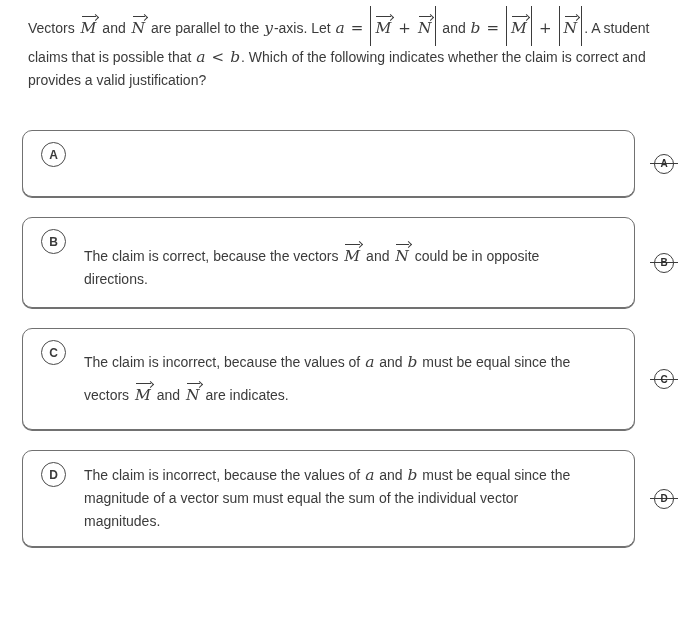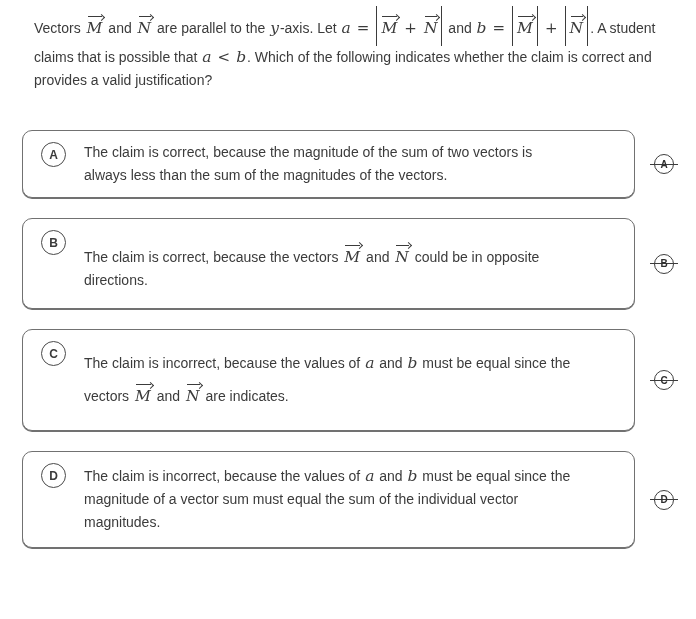--- a/index.html
+++ b/index.html
@@ -15,21 +15,21 @@
     font-family:"Liberation Sans",sans-serif;
     color:var(--ink);
     padding:6px 18px 0 22px;
     overflow:hidden;
   }
   
   .question{
     width:640px;
     font-size:14px;
     line-height:23px;
-    margin:0 0 38px 12px;
+    margin:0 0 38px 6px;
   }
   
   .seg-mi{
     font-family:"DejaVu Serif",serif;
     font-style:italic;
     font-size:15.5px;
     margin:0 1px;
   }
   .seg-mo{
     font-family:"DejaVu Serif",serif;
@@ -157,21 +157,20 @@
       </span><span>M</span></span><span class="abs-bar"></span><span class="seg-mo">+</span><span class="abs-bar"></span><span class="vec"><span class="arrow">
         <span class="line"></span>
         <span class="head"></span>
       </span><span>N</span></span><span class="abs-bar"></span><span class="seg-text">. A student claims that is possible that </span><span class="seg-mi">a</span><span class="seg-mo">&lt;</span><span class="seg-mi">b</span><span class="seg-text">. Which of the following indicates whether the claim is correct and provides a valid justification?</span></div>
 
 <main>
 
   <div class="option-row">
     <div class="option-box">
       <span class="opt-letter">A</span>
-      <div class="opt-text"><span class="seg-text">The claim is correct, because the magnitude of the sum of two vectors is always less than the sum of the magnitudes of the vectors.</span></div>
     </div>
     <div class="strike-btn">
       <span class="strike-line"></span>
       <span class="strike-circle">A</span>
     </div>
   </div>
 
   <div class="option-row">
     <div class="option-box">
       <span class="opt-letter">B</span>

